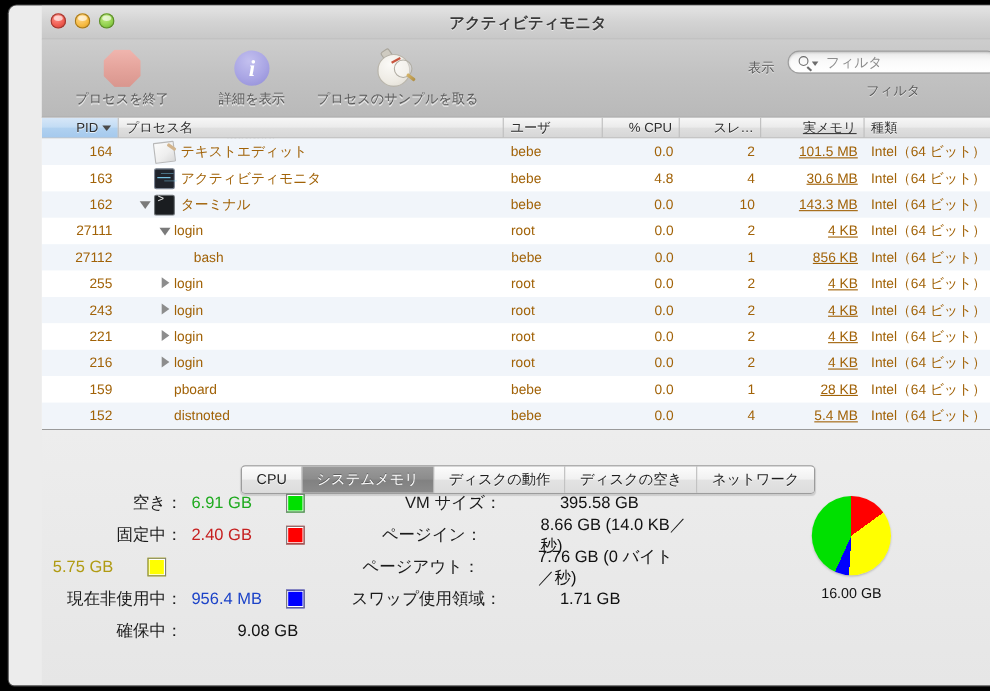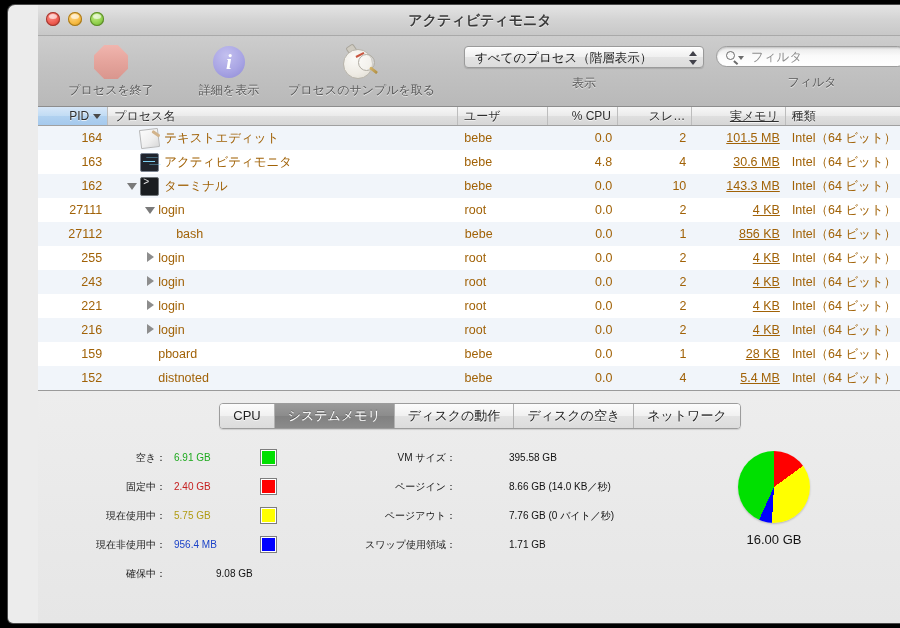--- a/index.html
+++ b/index.html
@@ -460,20 +460,21 @@
     display: flex;
     justify-content: center;
   }
   .tabs {
     display: flex;
     height: 24px;
     border-radius: 4px;
     overflow: hidden;
     border: 1px solid #9c9c9c;
     box-shadow: 0 1px 1px rgba(0,0,0,0.13), inset 0 1px 0 rgba(255,255,255,0.85);
+    margin-top: 20px;
   }
   .tab {
     padding: 0 13px;
     line-height: 24px;
     font-size: 13px;
     color: #1f1f1f;
     background: linear-gradient(to bottom, #fcfcfc 0%, #f1f1f1 48%, #e3e3e3 52%, #dcdcdc 100%);
     border-right: 1px solid #b2b2b2;
     text-shadow: 0 1px 0 rgba(255,255,255,0.7);
     white-space: nowrap;
@@ -505,21 +506,21 @@
     flex: 1;
     display: flex;
     flex-direction: column;
     align-items: center;
     padding-top: 8px;
   }
   .srow {
     display: flex;
     align-items: center;
     height: 29px;
-    font-size: 10px;
+    font-size: 15px;
   }
   .slabel {
     width: 118px;
     text-align: right;
     padding-right: 8px;
     color: #1a1a1a;
   }
   .svalue {
     width: 86px;
     text-align: left;
@@ -593,27 +594,20 @@
               <div class="sw-glass"></div>
               <div class="sw-handle"></div>
             </div>
           </div>
           <div class="tb-label">プロセスのサンプルを取る</div>
         </div>
       </div>
 
       <div class="tb-right">
         <div class="tb-group">
-          <div class="popup">
-            <span>すべてのプロセス（階層表示）</span>
-            <span class="popup-arrows">
-              <i class="up"></i>
-                <i class="down"></i>
-            </span>
-          </div>
           <div class="tb-label">表示</div>
         </div>
         <div class="tb-group">
           <div class="searchfield">
             <span class="sf-icon">
               <span class="sf-glass"></span>
               <span class="sf-stick"></span>
               <span class="sf-tri"></span>
             </span>
             <input class="sf-input" type="text" placeholder="フィルタ" style="">
@@ -797,21 +791,20 @@
               <div class="slabel">空き：</div>
               <div class="svalue" style="color: rgb(30, 170, 30);">6.91 GB</div>
               <div class="swatch" style="background: rgb(0, 224, 0);"></div>
             </div>
             <div class="srow">
               <div class="slabel">固定中：</div>
               <div class="svalue" style="color: rgb(198, 32, 32);">2.40 GB</div>
               <div class="swatch" style="background: rgb(255, 0, 0);"></div>
             </div>
             <div class="srow">
-              <div class="slabel">現在使用中：</div>
               <div class="svalue" style="color: rgb(176, 155, 18);">5.75 GB</div>
               <div class="swatch" style="background: rgb(255, 255, 0);"></div>
             </div>
             <div class="srow">
               <div class="slabel">現在非使用中：</div>
               <div class="svalue" style="color: rgb(28, 67, 200);">956.4 MB</div>
               <div class="swatch" style="background: rgb(0, 0, 255);"></div>
             </div>
             <div class="srow">
               <div class="slabel">確保中：</div>

